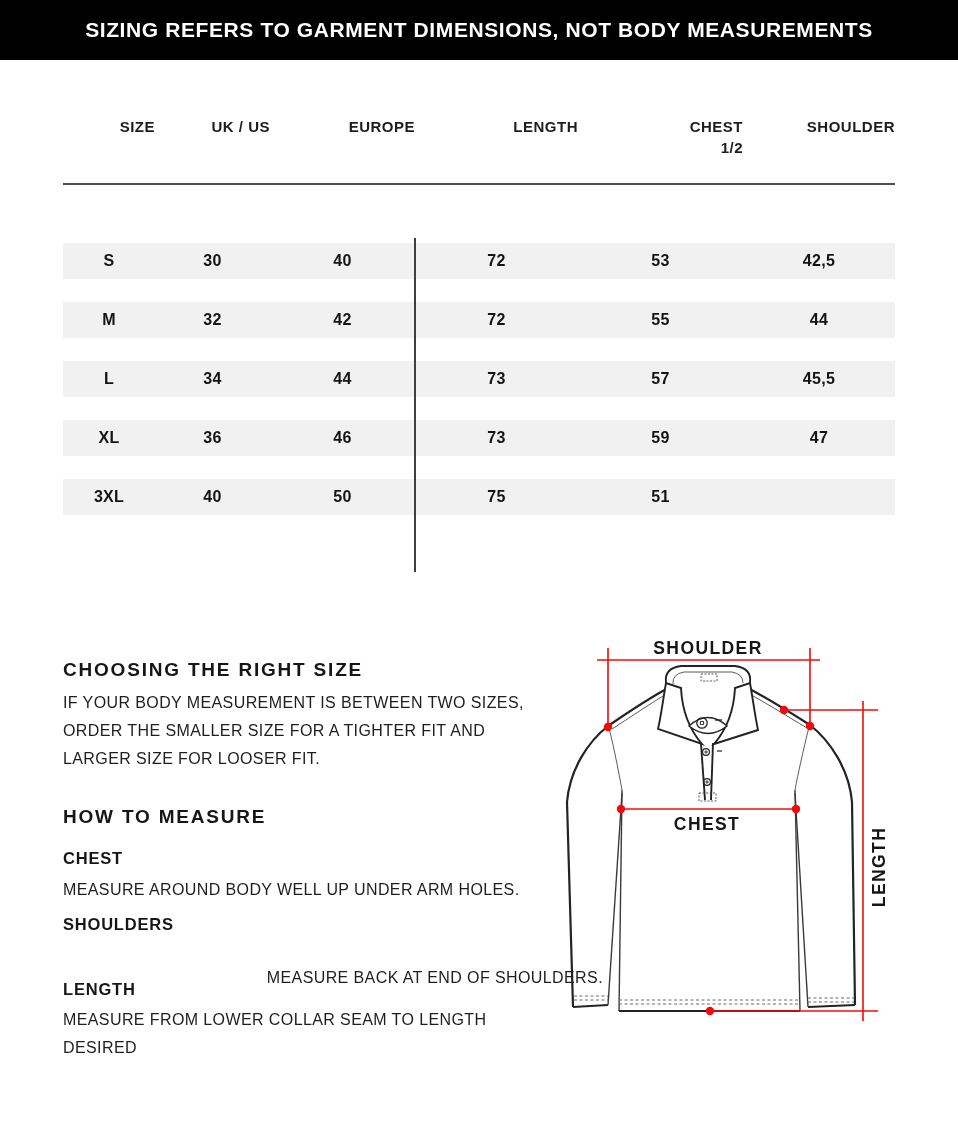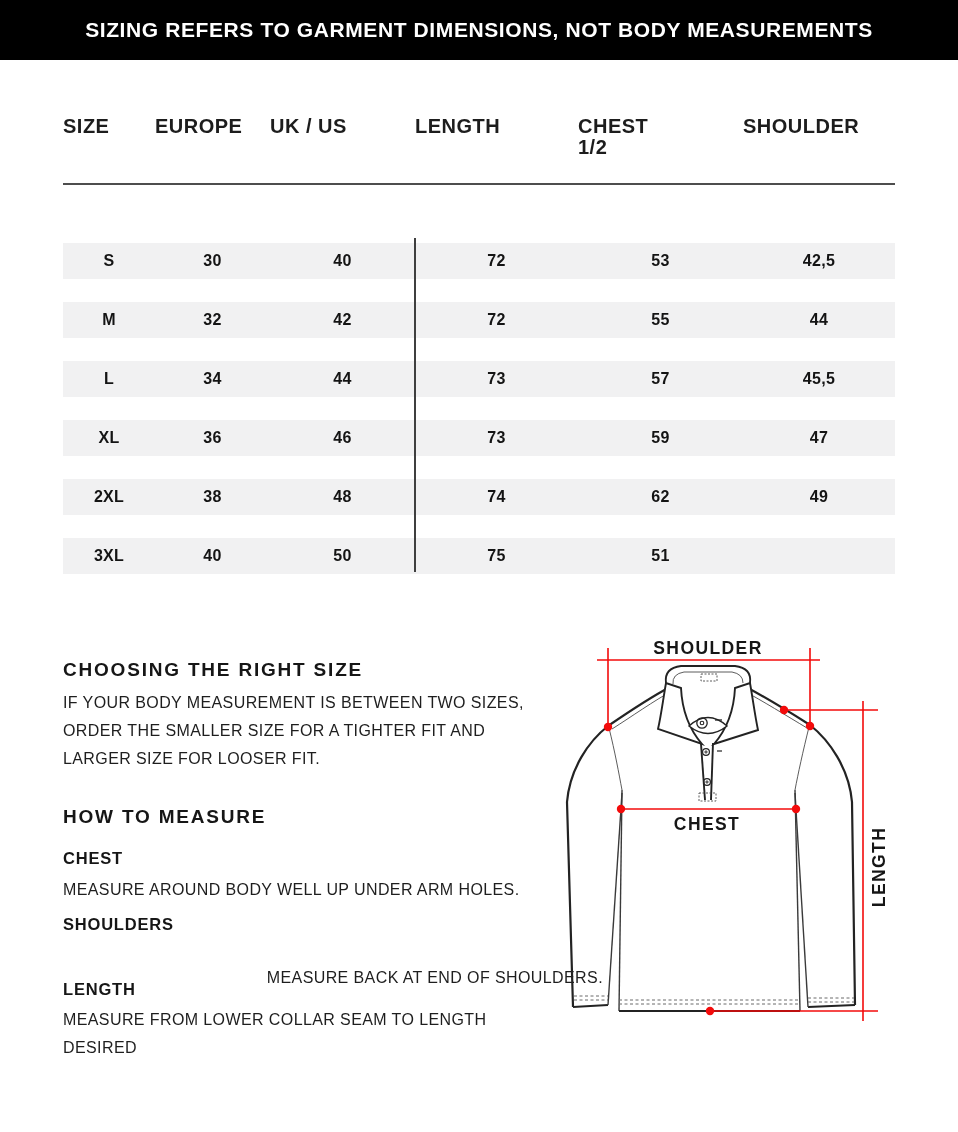--- a/index.html
+++ b/index.html
@@ -7,21 +7,21 @@
         font-family:"Liberation Sans",sans-serif;color:#1d1d1d;}
 
   
   .banner{position:absolute;left:0;top:0;width:958px;height:60px;background:#000;
           display:flex;align-items:center;justify-content:center;}
   .banner span{color:#fff;font-size:21px;font-weight:700;letter-spacing:.6px;}
 
   
   .thead{position:absolute;left:63px;top:116px;width:832px;display:grid;
          grid-template-columns:92px 115px 145px 163px 165px 152px;}
-  .thead .th{text-align:left;font-size:20px;font-weight:700;letter-spacing:.5px;line-height:21px;}
+  .thead .th{text-align:right;font-size:15px;font-weight:700;letter-spacing:.5px;line-height:21px;}
   .rule{position:absolute;left:63px;top:183px;width:832px;height:2px;background:#4d4d4d;}
   .tbody{position:absolute;left:63px;top:243px;width:832px;}
   .trow{display:grid;grid-template-columns:92px 115px 145px 163px 165px 152px;
         height:36px;margin-bottom:23px;background:#f1f1f2;}
   .trow .td{text-align:center;line-height:36px;font-size:16px;font-weight:700;letter-spacing:.3px;color:#141414;}
   .vline{position:absolute;left:414px;top:238px;width:2px;height:334px;background:#3f3f3f;}
 
   
   .h2{position:absolute;left:63px;font-size:19px;font-weight:700;letter-spacing:1.8px;color:#161616;}
   .h3{position:absolute;left:63px;font-size:16.5px;font-weight:700;letter-spacing:.8px;color:#161616;}
@@ -39,24 +39,24 @@
 
   <div class="banner">
     <span>SIZING REFERS TO GARMENT DIMENSIONS, NOT BODY MEASUREMENTS</span>
   </div>
 
   <div class="thead">
     <div class="th">
         <div>SIZE</div>
       </div>
     <div class="th">
+        <div>UK / US</div>
+      </div>
+    <div class="th">
         <div>EUROPE</div>
-      </div>
-    <div class="th">
-        <div>UK / US</div>
       </div>
     <div class="th">
         <div>LENGTH</div>
       </div>
     <div class="th">
       <div>CHEST</div>
       <div>1/2</div>
     </div>
     <div class="th">
         <div>SHOULDER</div>
@@ -89,28 +89,20 @@
       <div class="td">57</div>
       <div class="td">45,5</div>
     </div>
     <div class="trow">
       <div class="td">XL</div>
       <div class="td">36</div>
       <div class="td">46</div>
       <div class="td">73</div>
       <div class="td">59</div>
       <div class="td">47</div>
-    </div>
-    <div class="trow">
-      <div class="td">2XL</div>
-      <div class="td">38</div>
-      <div class="td">48</div>
-      <div class="td">74</div>
-      <div class="td">62</div>
-      <div class="td">49</div>
     </div>
     <div class="trow">
       <div class="td">3XL</div>
       <div class="td">40</div>
       <div class="td">50</div>
       <div class="td">75</div>
       <div class="td">51</div>
     </div>
   </div>
   <div class="vline"></div>

